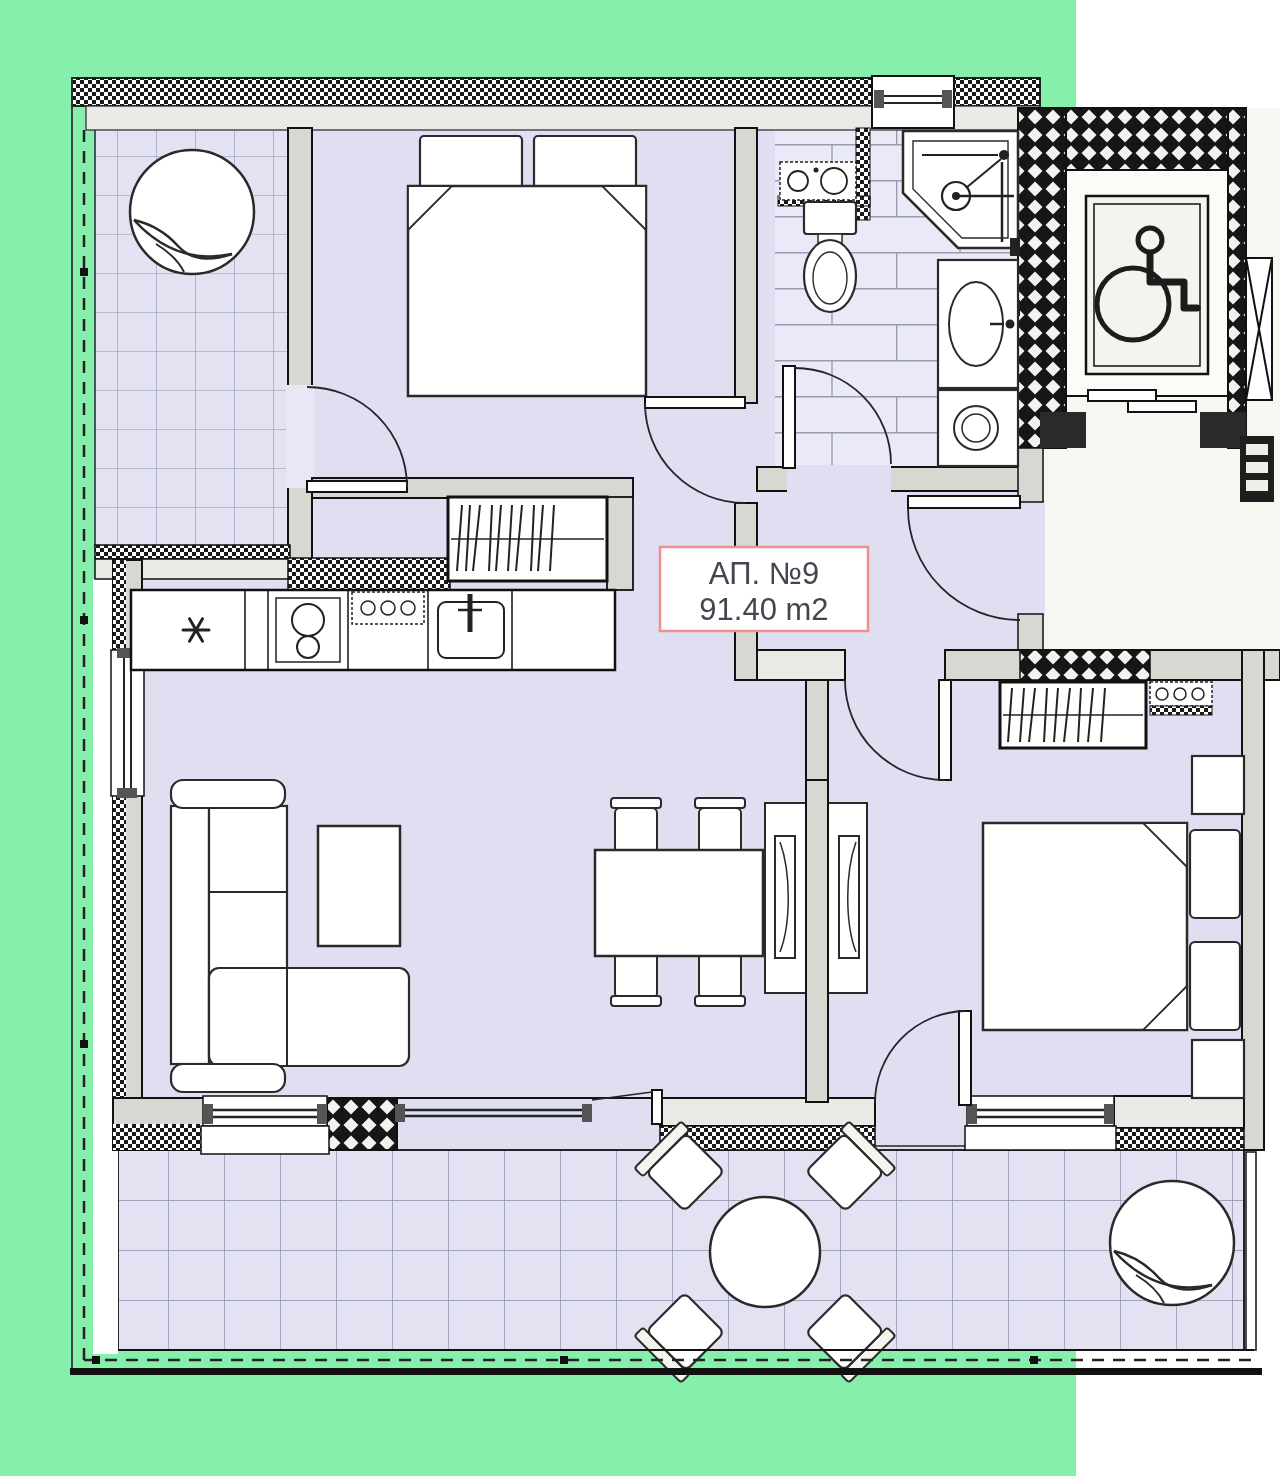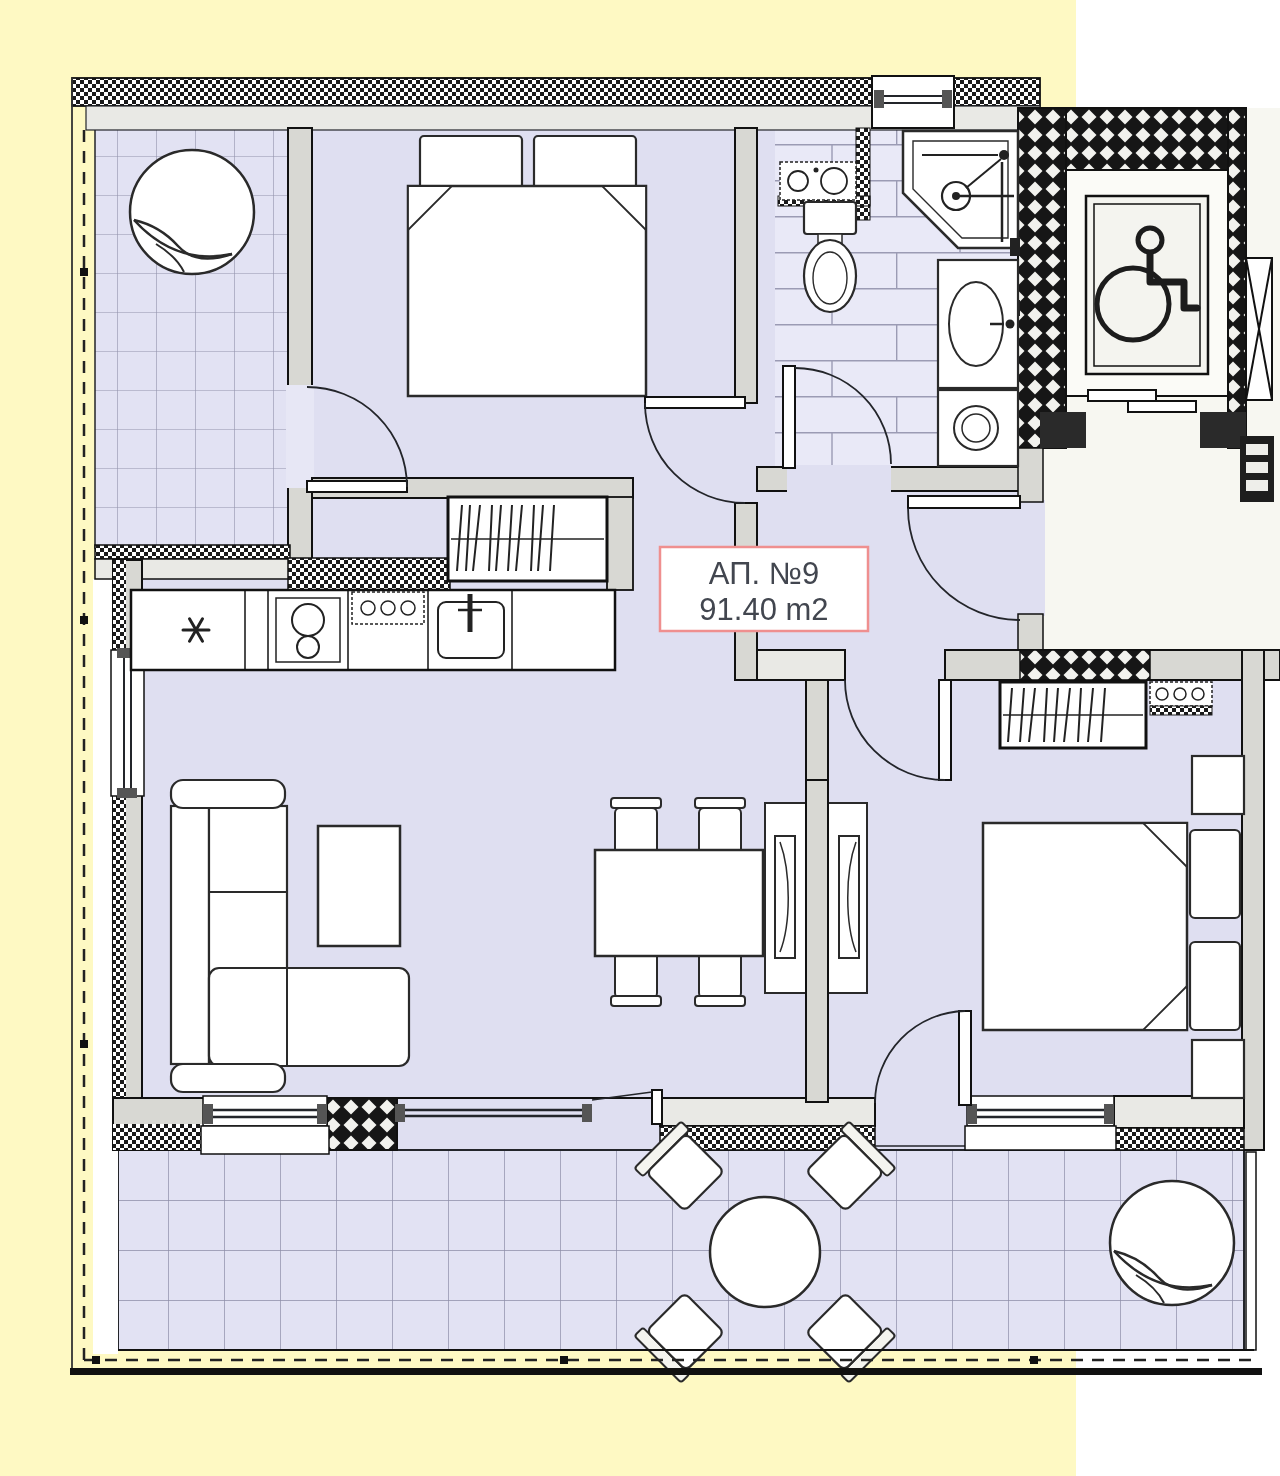--- a/index.html
+++ b/index.html
@@ -1,16 +1,16 @@
 <!DOCTYPE html>
 <html><head>
 <meta charset="utf-8">
 <style>
   html,body{margin:0;padding:0;background:#ffffff;}
-  .stage{width:1076px;height:1476px;position:relative;background:#fef9c3;font-family:"Liberation Sans","DejaVu Sans",sans-serif;}
+  .stage{width:1076px;height:1476px;position:relative;background:#86efac;font-family:"Liberation Sans","DejaVu Sans",sans-serif;}
   svg{display:block}
   .lbl-line{font-family:"Liberation Sans","DejaVu Sans",sans-serif;fill:#42464f;}
 </style>
 </head>
 <body>
 
 <div class="stage">
 <svg width="1280" height="1476" viewBox="0 0 1280 1476">
   <defs>
     <pattern id="ck" width="8" height="8" patternUnits="userSpaceOnUse">

